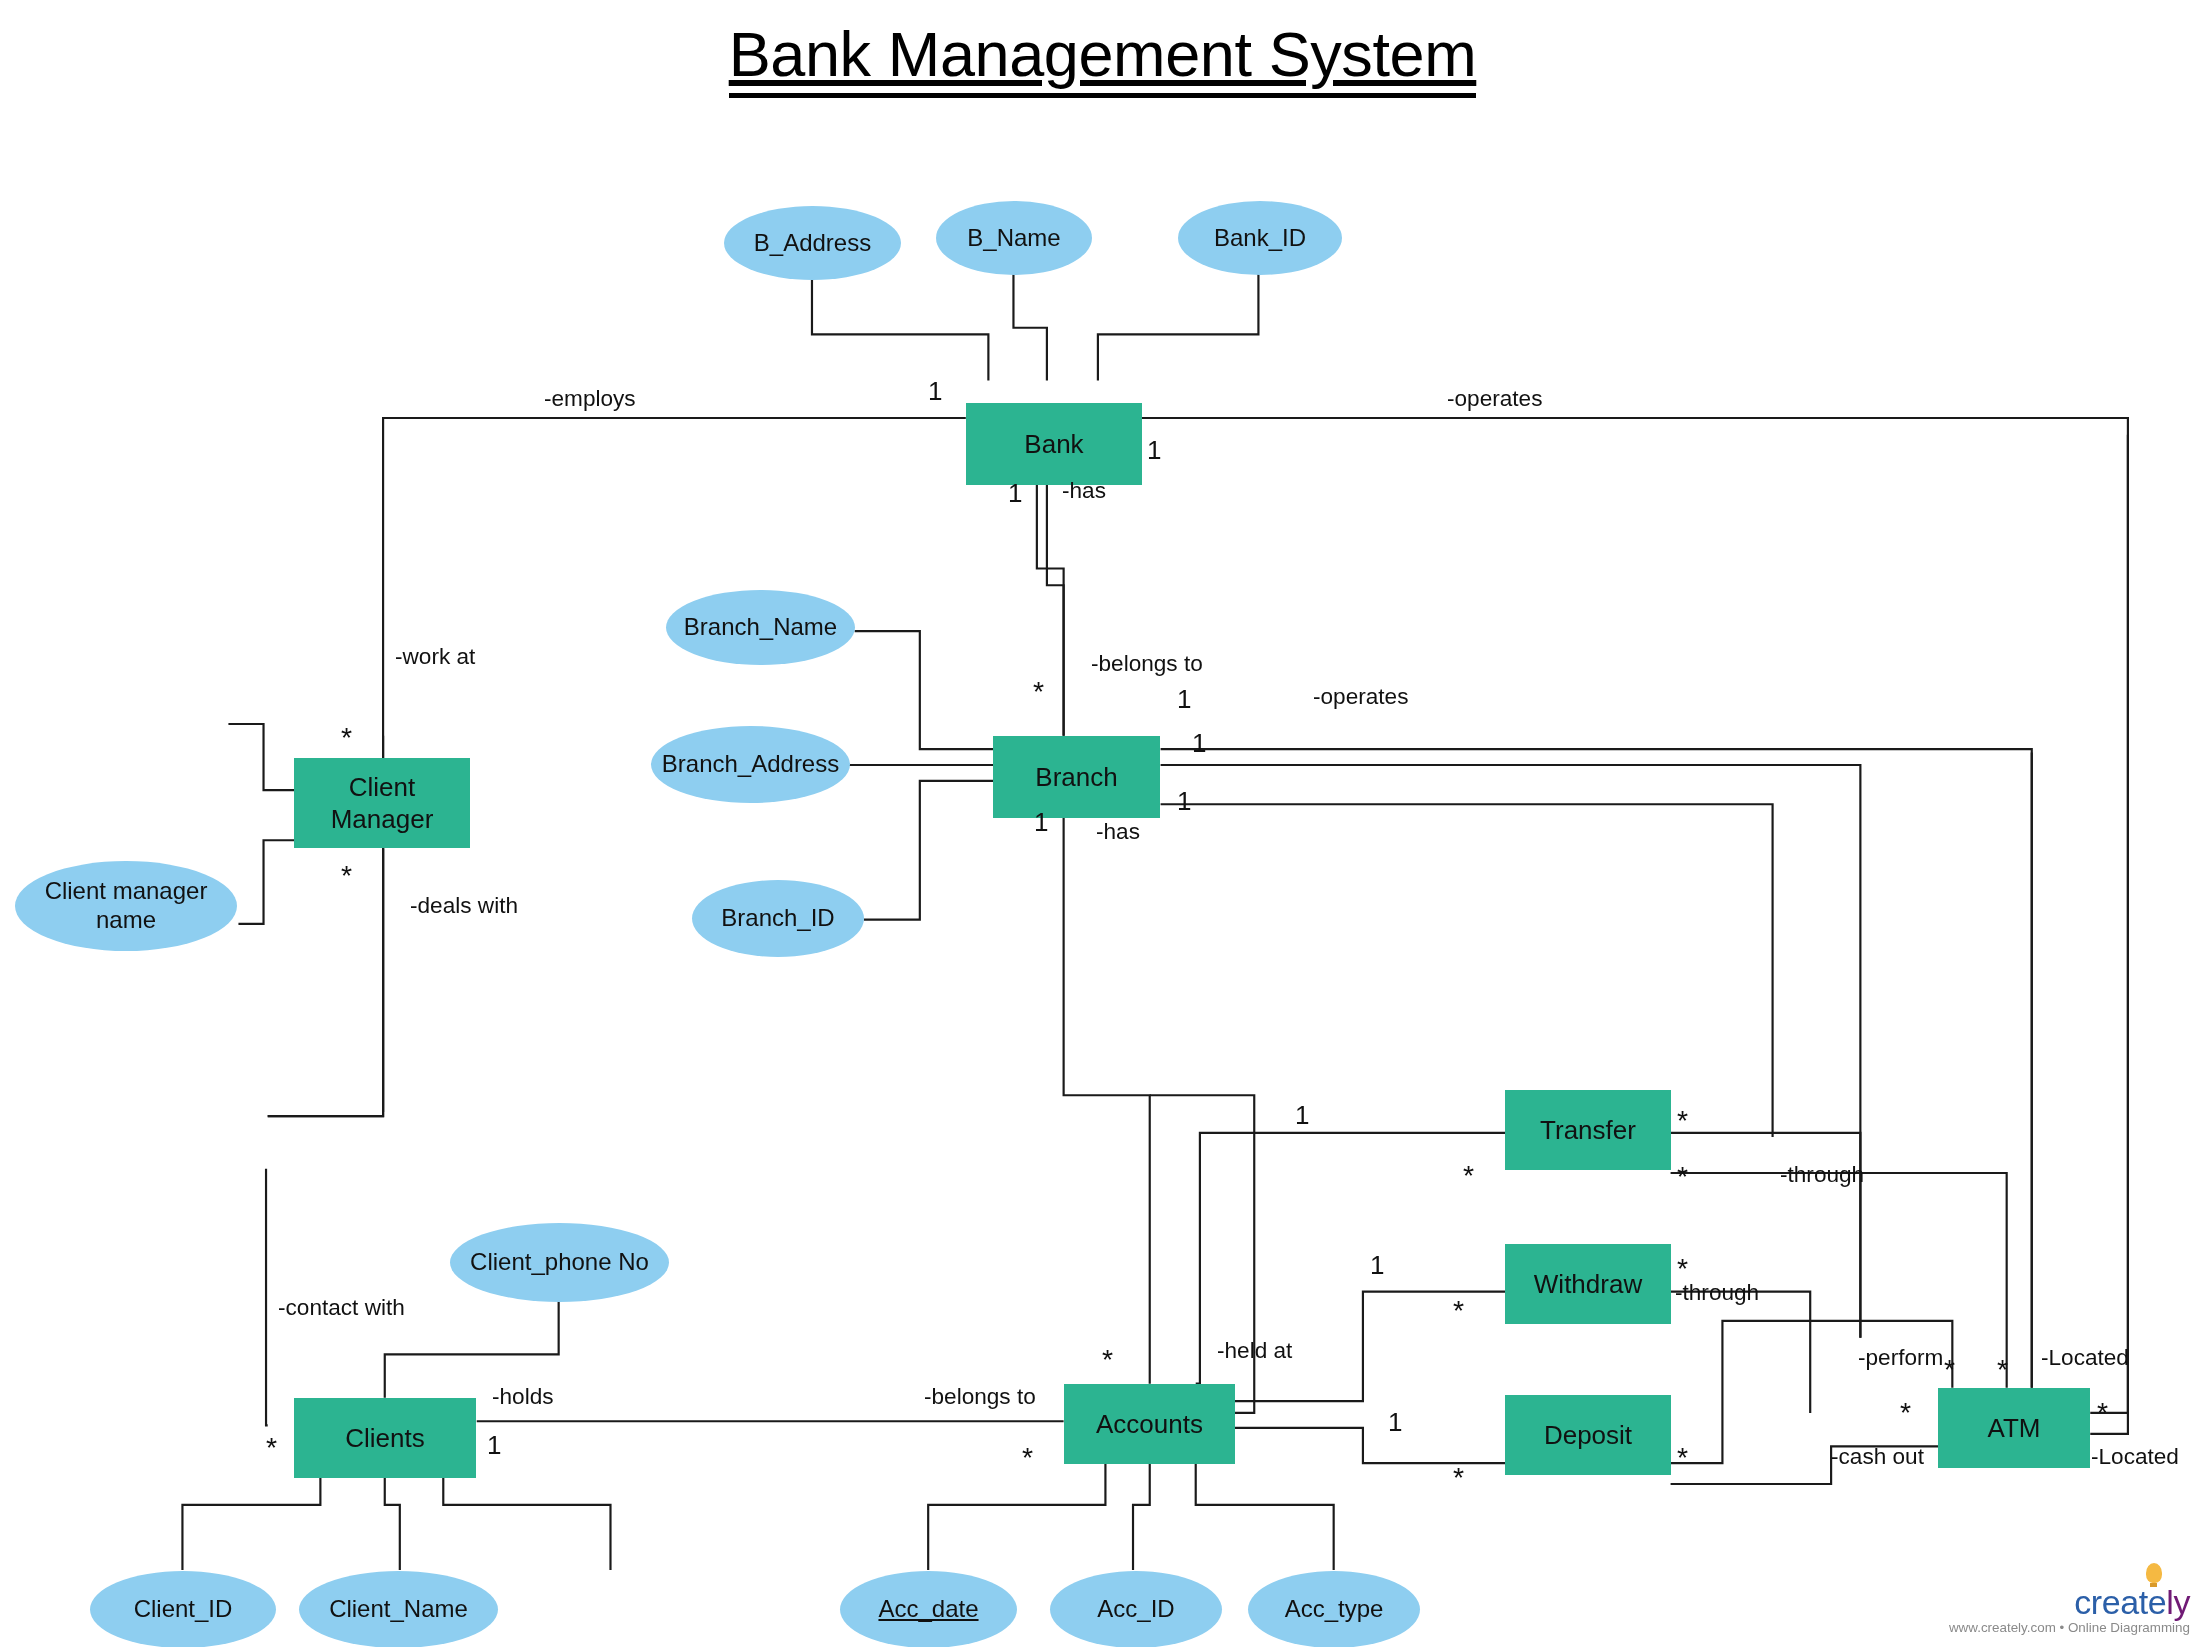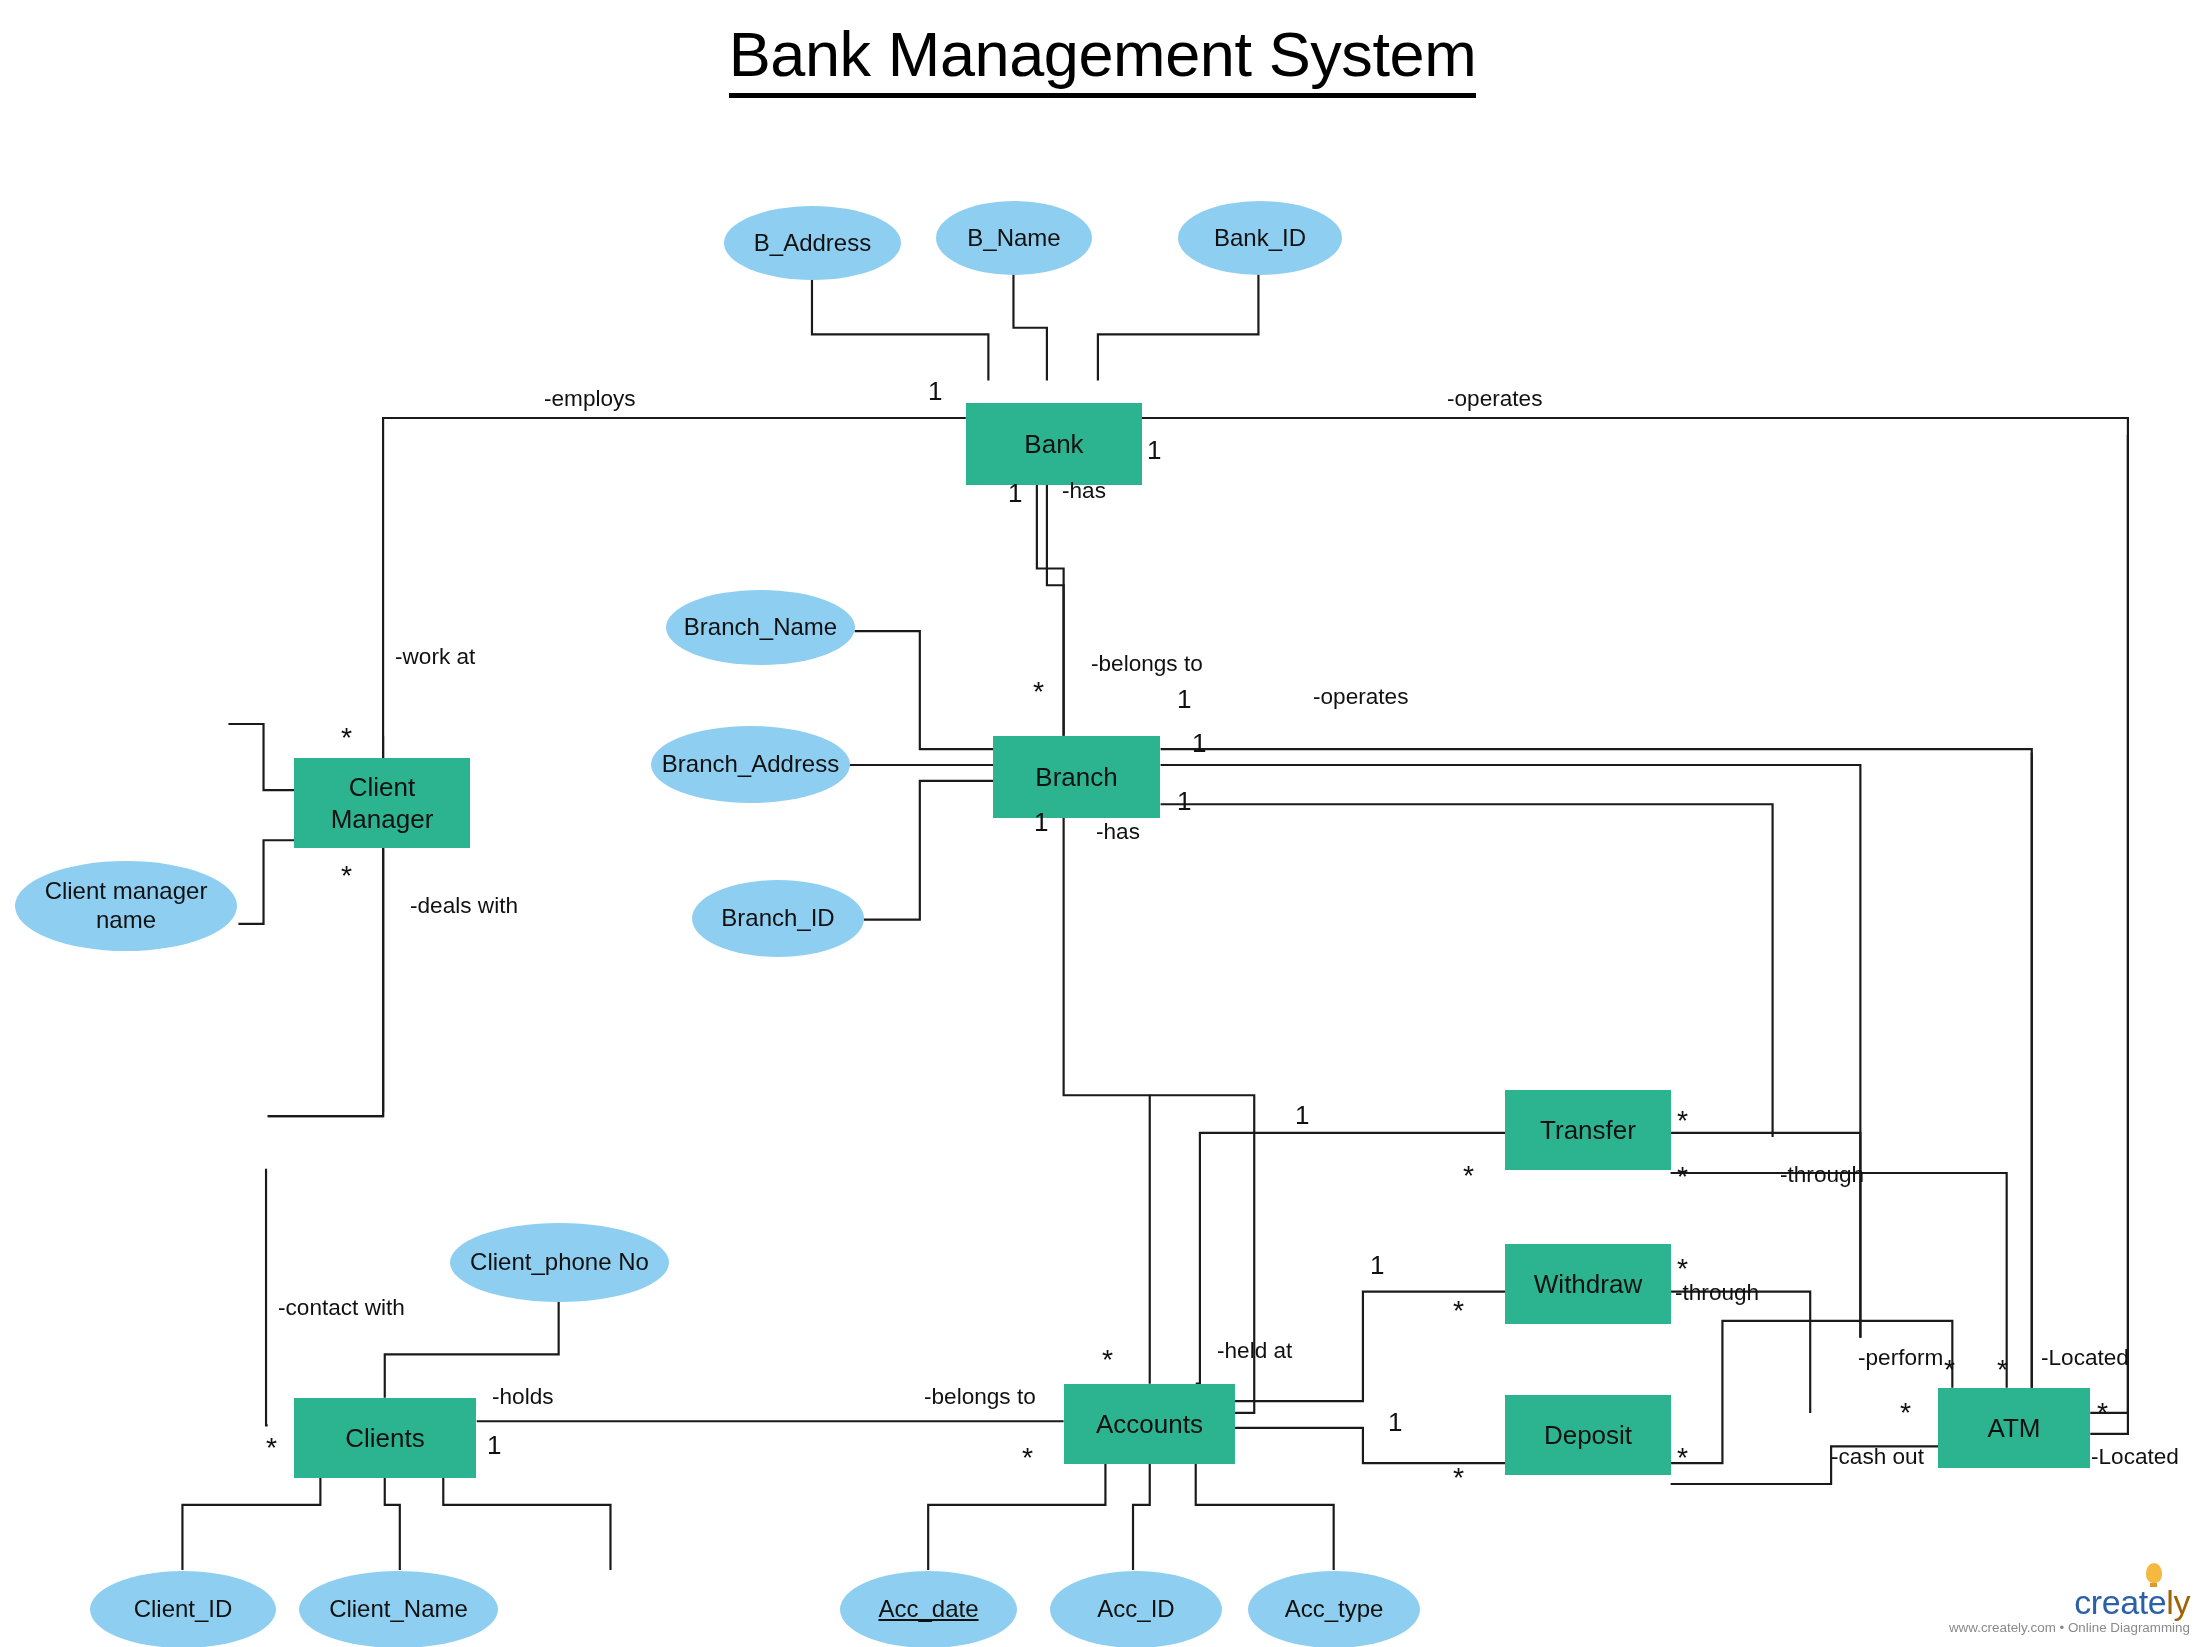--- a/index.html
+++ b/index.html
@@ -34,20 +34,21 @@
     position: absolute;
     left: 0;
     top: 18.4px;
     width: 2205px;
     text-align: center;
     font-size: 63px;
     font-family: "Liberation Sans", sans-serif;
     font-weight: 400;
     color: #000000;
     letter-spacing: -0.4px;
+    text-decoration: underline;
   }
   .title span.u {
     border-bottom: 5px solid #000;
     padding-bottom: 3.3px;
   }
 
   .entity {
     position: absolute;
     background: #2cb491;
     color: #111111;
@@ -110,21 +111,21 @@
   }
   .wm-brand {
     font-size: 34px;
     font-family: "Liberation Sans", sans-serif;
     color: #2b5fa8;
     letter-spacing: -0.4px;
     line-height: 1;
     position: relative;
     display: inline-block;
   }
-  .wm-brand .ly { color: #a16207; margin-top: 12px; }
+  .wm-brand .ly { color: #701a75; margin-top: 12px; }
   .wm-bulb {
     position: absolute;
     right: 28.4px;
     top: -22px;
     width: 16px;
     height: 20px;
     background: #f5b942;
     border-radius: 50% 50% 42% 42%;
   }
   .wm-bulb::after {

